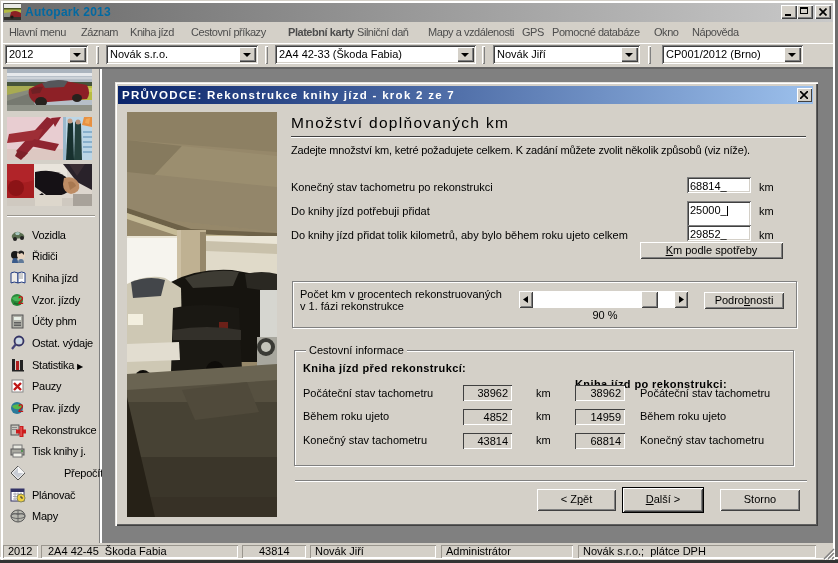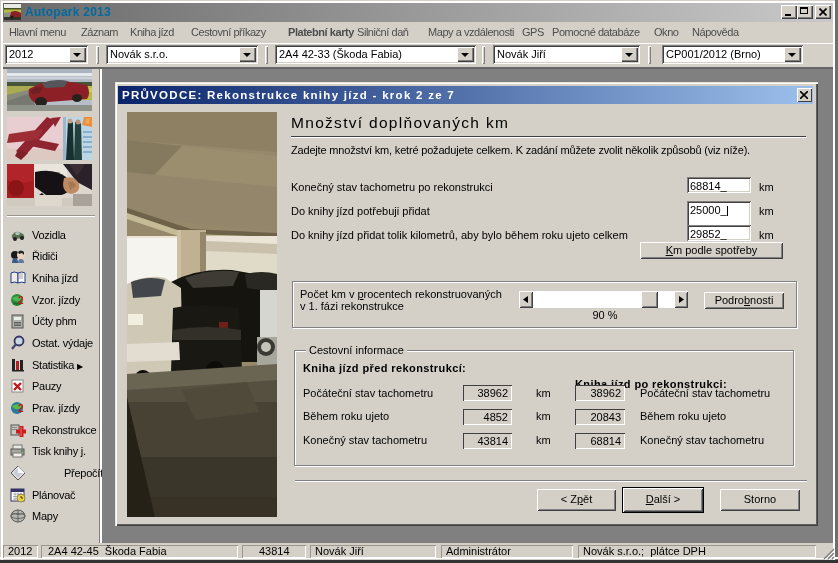--- a/index.html
+++ b/index.html
@@ -354,21 +354,21 @@
   <div class="abs" style="left:188px;top:280px;font-weight:bold;letter-spacing:0.4px;">Kniha jízd před rekonstrukcí:</div>
   <div class="abs" style="left:460px;top:280px;font-weight:bold;letter-spacing:0.4px;margin-top:16px;">Kniha jízd po rekonstrukci:</div>
   <div class="abs" style="left:188px;top:305px;">Počáteční stav tachometru</div>
   <div class="abs field" style="left:348px;top:303px;width:49px;height:16px;">38962</div>
   <div class="abs" style="left:421px;top:305px;">km</div>
   <div class="abs field" style="left:460px;top:303px;width:50px;height:16px;">38962</div>
   <div class="abs" style="left:525px;top:305px;">Počáteční stav tachometru</div>
   <div class="abs" style="left:188px;top:328px;">Během roku ujeto</div>
   <div class="abs field" style="left:348px;top:327px;width:49px;height:16px;">4852</div>
   <div class="abs" style="left:421px;top:328px;">km</div>
-  <div class="abs field" style="left:460px;top:327px;width:50px;height:16px;">20843</div>
+  <div class="abs field" style="left:460px;top:327px;width:50px;height:16px;">14959</div>
   <div class="abs" style="left:525px;top:328px;">Během roku ujeto</div>
   <div class="abs" style="left:188px;top:352px;">Konečný stav tachometru</div>
   <div class="abs field" style="left:348px;top:351px;width:49px;height:16px;">43814</div>
   <div class="abs" style="left:421px;top:352px;">km</div>
   <div class="abs field" style="left:460px;top:351px;width:50px;height:16px;">68814</div>
   <div class="abs" style="left:525px;top:352px;">Konečný stav tachometru</div>
 
   <div class="abs" style="left:180px;top:398px;width:512px;height:2px;background:linear-gradient(#808080 50%,#fff 50%);"></div>
   <div class="abs raised" style="left:422px;top:407px;width:79px;height:22px;text-align:center;padding-top:4px;">&lt; Z<u>p</u>ět</div>
   <div class="abs" style="left:507px;top:405px;width:82px;height:26px;background:#000;padding:1px;">

